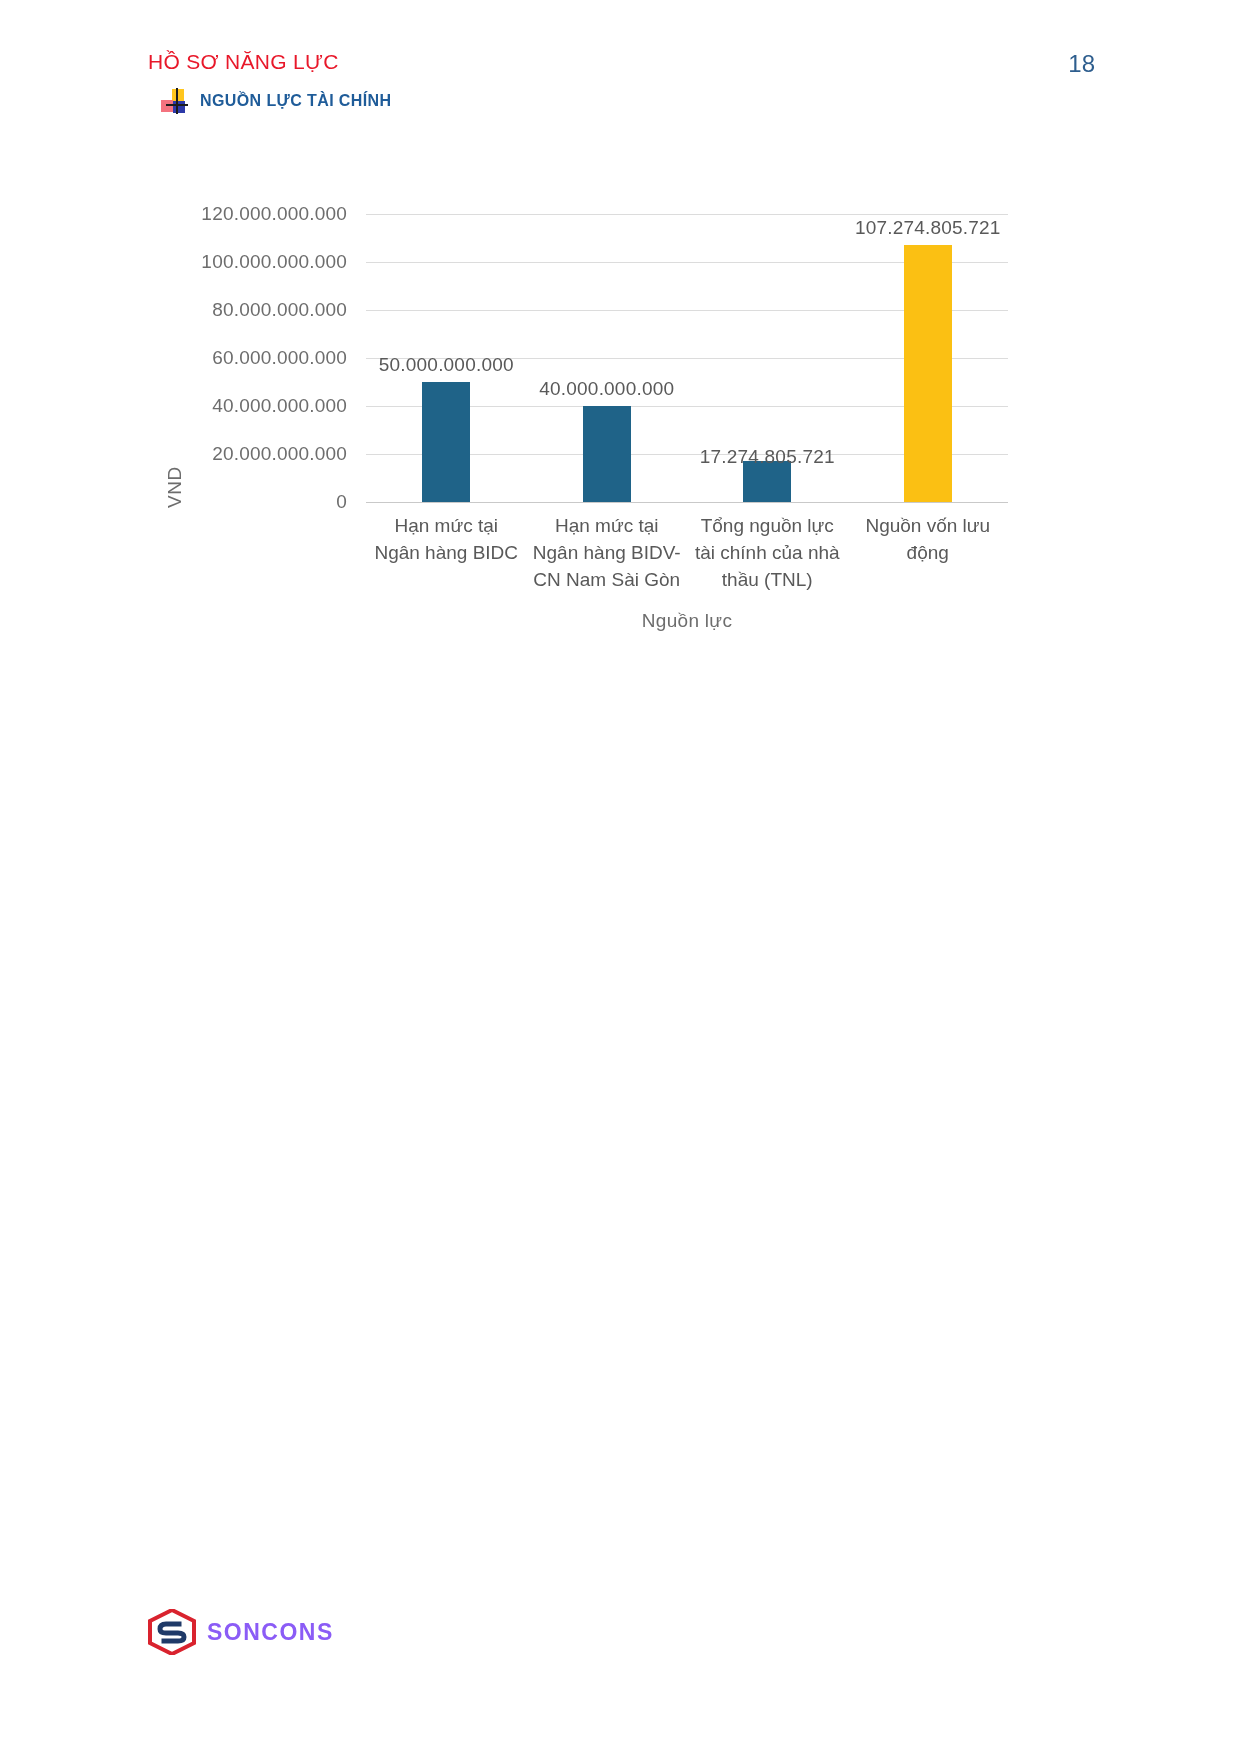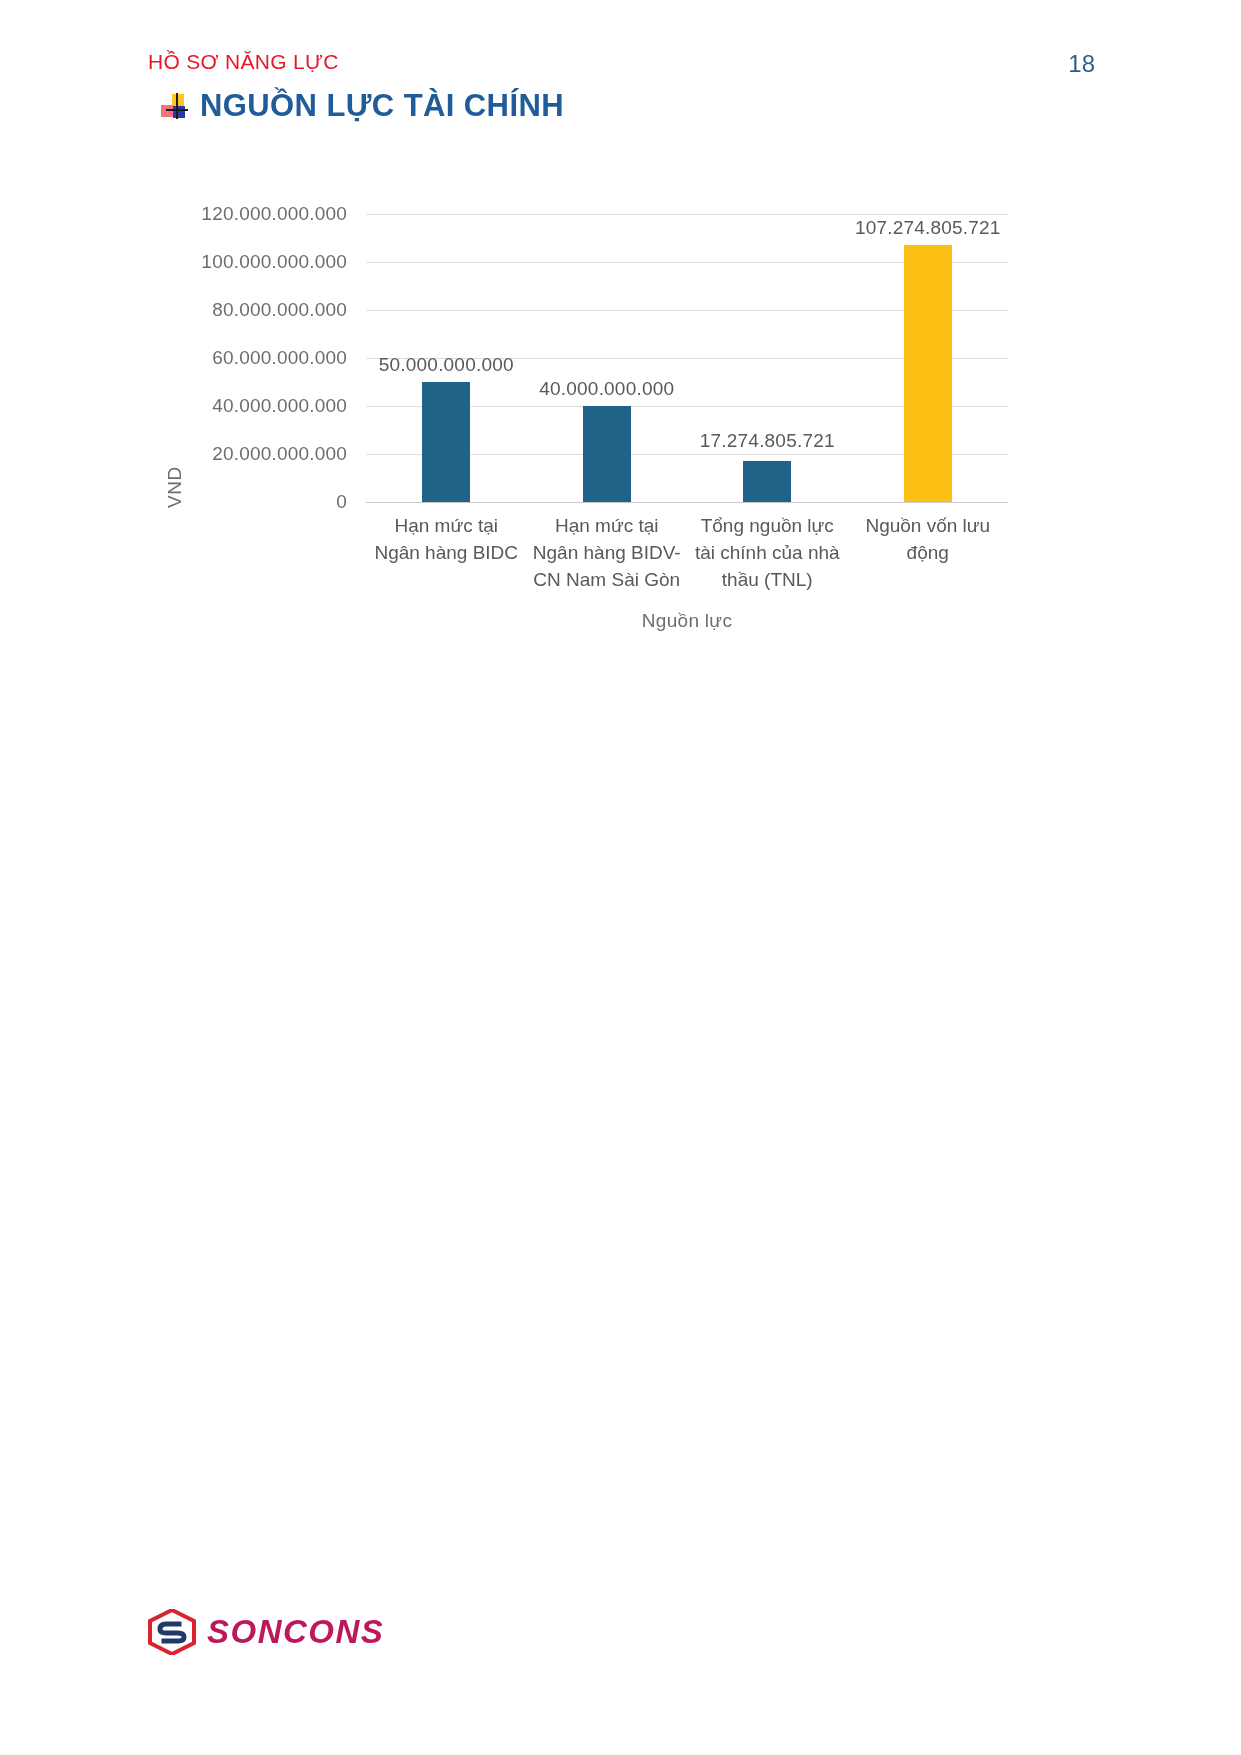--- a/index.html
+++ b/index.html
@@ -71,21 +71,21 @@
     width: 2px; height: 26px;
     background: #1c1c1c;
   }
   .bullet-icon .cross-h {
     position: absolute;
     left: 6px; top: 16px;
     width: 22px; height: 2px;
     background: #1c1c1c;
   }
   .section-title-text {
-    font-size: 31px;
+    font-size: 16px;
     font-weight: bold;
     color: #1f5c99;
     letter-spacing: 0.4px;
     white-space: nowrap;
   }
 
   
   .chart-block {
     position: absolute;
     left: 160px;
@@ -206,25 +206,24 @@
     align-items: center;
     gap: 11px;
   }
   .logo-mark {
     width: 48px;
     height: 46px;
     position: relative;
     flex: 0 0 auto;
   }
   .logo-text {
-    font-size: 33px;
+    font-size: 23px;
     font-weight: bold;
     letter-spacing: 1.5px;
-    color: #be185d;
-    font-style: italic;
+    color: #8b5cf6;
   }
 </style>
 </head>
 <body>
 
 <div class="page-header">
   <div class="header-title">HỒ SƠ NĂNG LỰC</div>
   <div class="page-number">18</div>
 </div>
 
@@ -266,21 +265,21 @@
     <div class="bars-layer" id="bars-layer">
         <div class="bar-slot">
           <div class="bar-value" style="bottom: 126px; margin-top: 35px;">50.000.000.000</div>
           <div class="bar" style="height: 120px; background: rgb(31, 99, 136);"></div>
         </div>
         <div class="bar-slot">
           <div class="bar-value" style="bottom: 102px;">40.000.000.000</div>
           <div class="bar" style="height: 96px; background: rgb(31, 99, 136);"></div>
         </div>
         <div class="bar-slot">
-          <div class="bar-value" style="bottom: 50px;">17.274.805.721</div>
+          <div class="bar-value" style="bottom: 34px;">17.274.805.721</div>
           <div class="bar" style="height: 41.4595px; background: rgb(31, 99, 136);"></div>
         </div>
         <div class="bar-slot">
           <div class="bar-value" style="bottom: 263.46px;">107.274.805.721</div>
           <div class="bar" style="height: 257.46px; background: rgb(251, 192, 19);"></div>
         </div>
       </div>
   </div>
 
   <div class="xaxis-line"></div>

